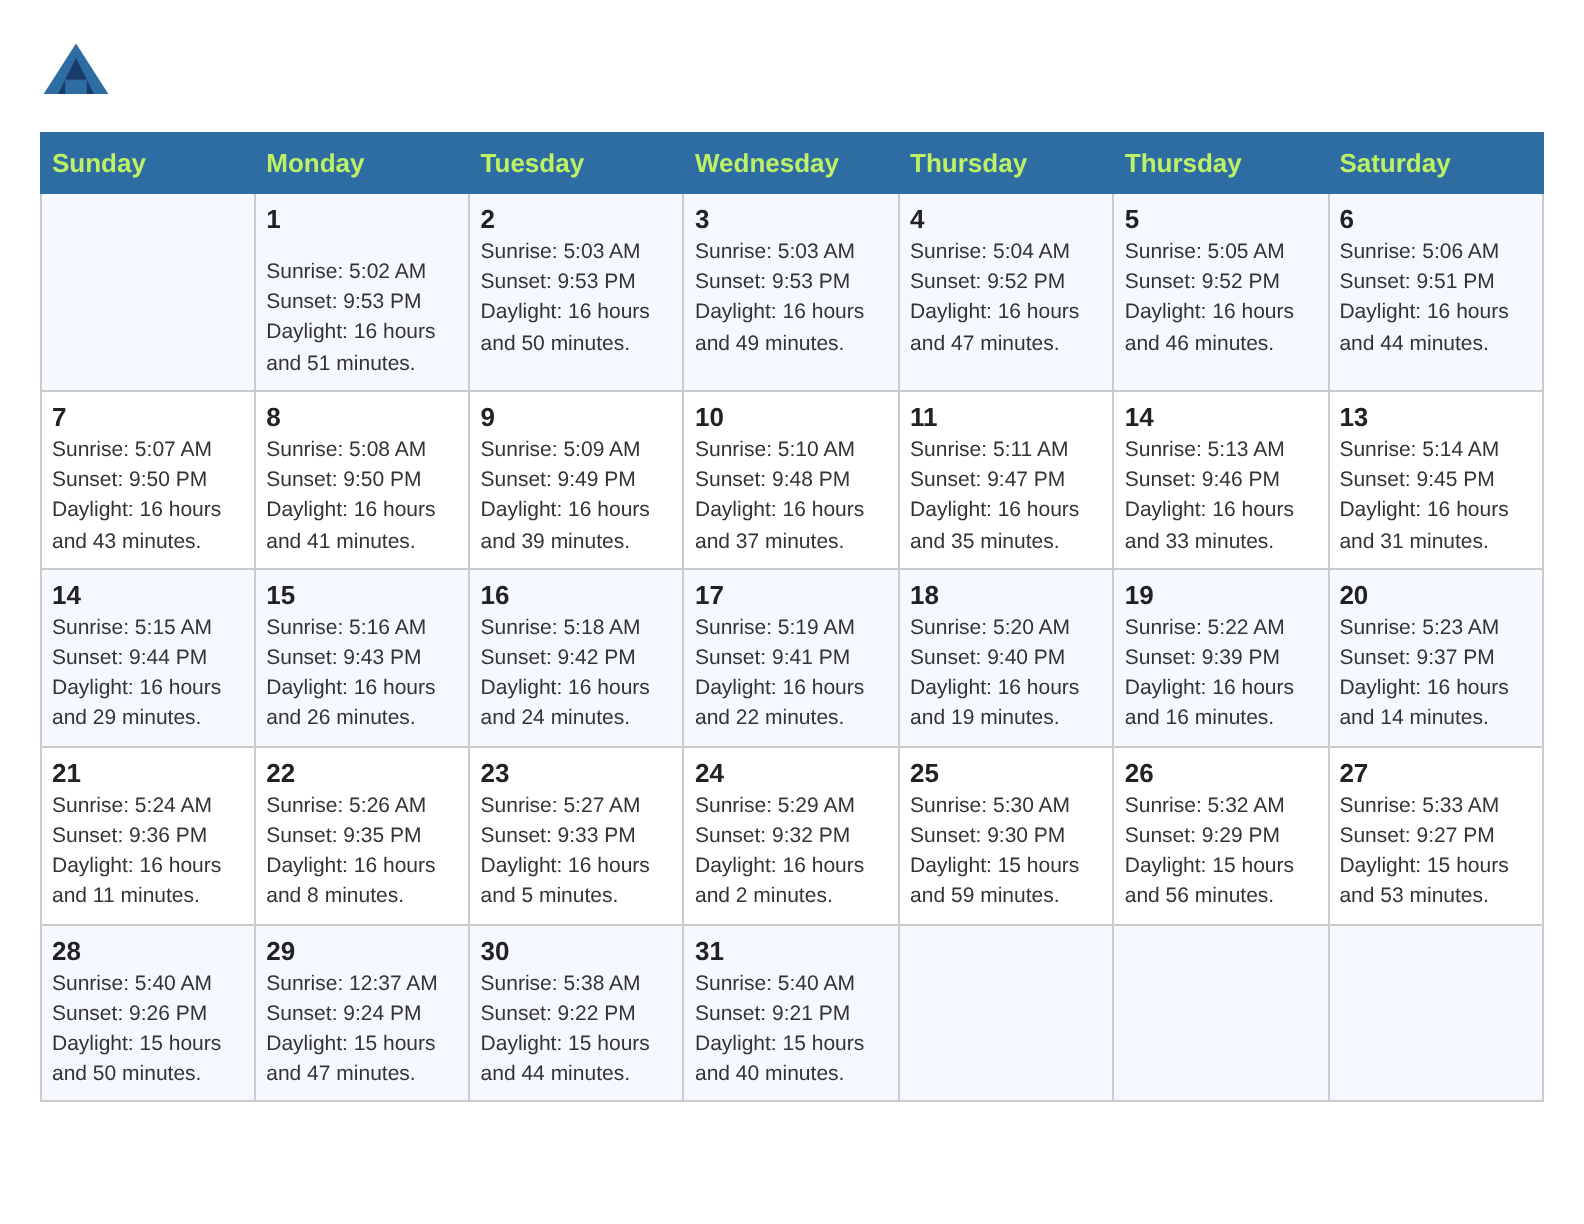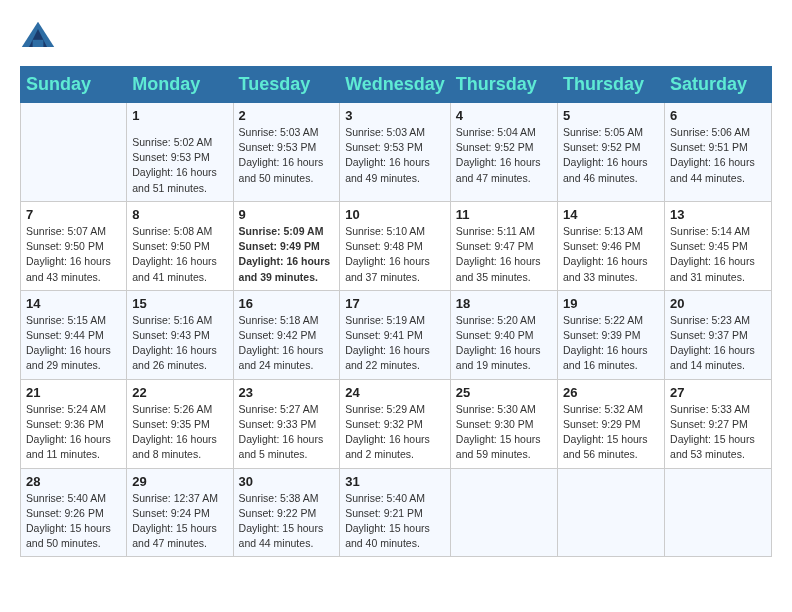--- a/index.html
+++ b/index.html
@@ -37,24 +37,24 @@
       font-size: 15px;
       color: #444;
     }
     table {
       width: 100%;
       border-collapse: collapse;
       font-size: 11px;
     }
     thead tr th {
       background-color: #2e6da4;
-      color: #5eead4;
+      color: #bef264;
       padding: 7px 5px;
       text-align: left;
-      font-size: 18px;
+      font-size: 13px;
       font-weight: bold;
       border: 1px solid #2e6da4;
     }
     tbody tr td {
       border: 1px solid #ccc;
       vertical-align: top;
       padding: 5px;
       min-height: 70px;
       height: 85px;
       width: 108px;
@@ -170,21 +170,21 @@
         </td>
         <td>
           <div class="day-num">8</div>
           <div class="day-info" style="white-space: pre-line;">Sunrise: 5:08 AM
 Sunset: 9:50 PM
 Daylight: 16 hours
 and 41 minutes.</div>
         </td>
         <td>
           <div class="day-num">9</div>
-          <div class="day-info" style="white-space: pre-line; font-weight: bold;">Sunrise: 5:09 AM
+          <div class="day-info" style="white-space: pre-line;">Sunrise: 5:09 AM
 Sunset: 9:49 PM
 Daylight: 16 hours
 and 39 minutes.</div>
         </td>
         <td>
           <div class="day-num">10</div>
           <div class="day-info" style="white-space: pre-line;">Sunrise: 5:10 AM
 Sunset: 9:48 PM
 Daylight: 16 hours
 and 37 minutes.</div>

